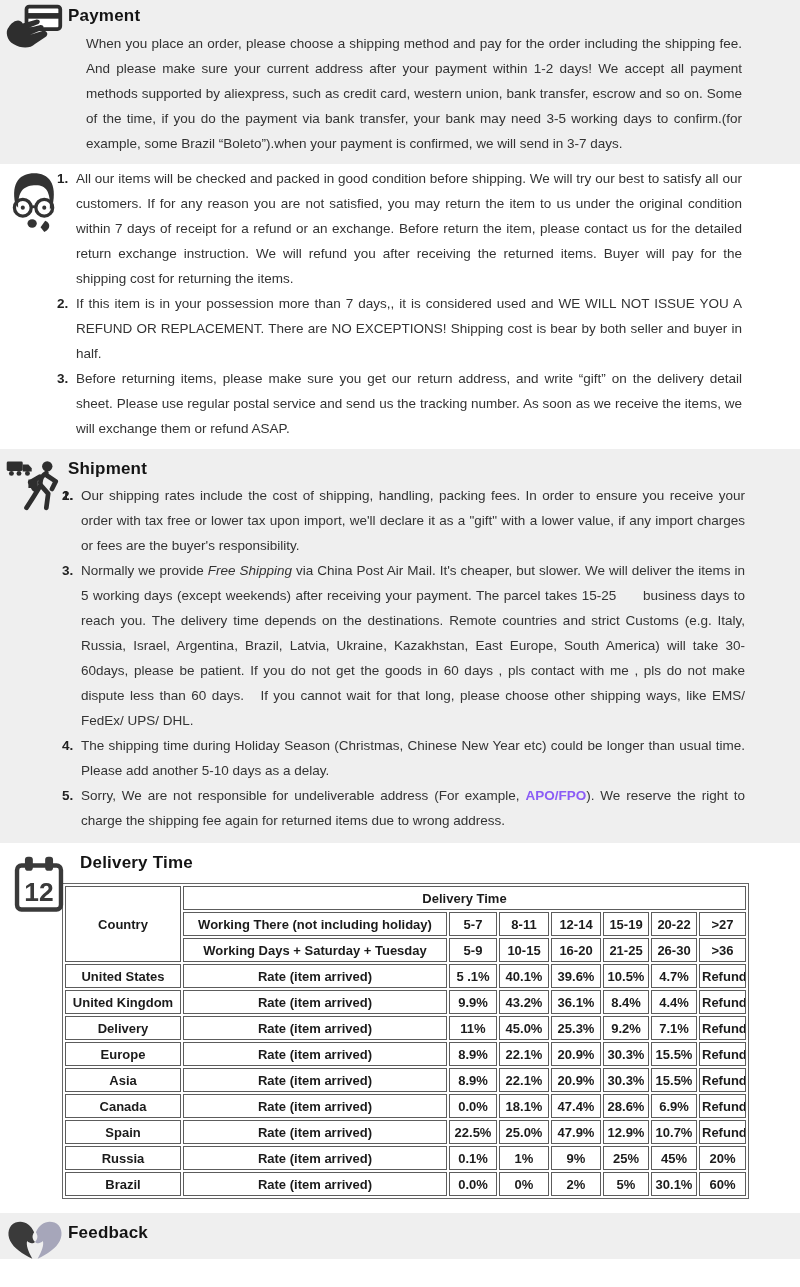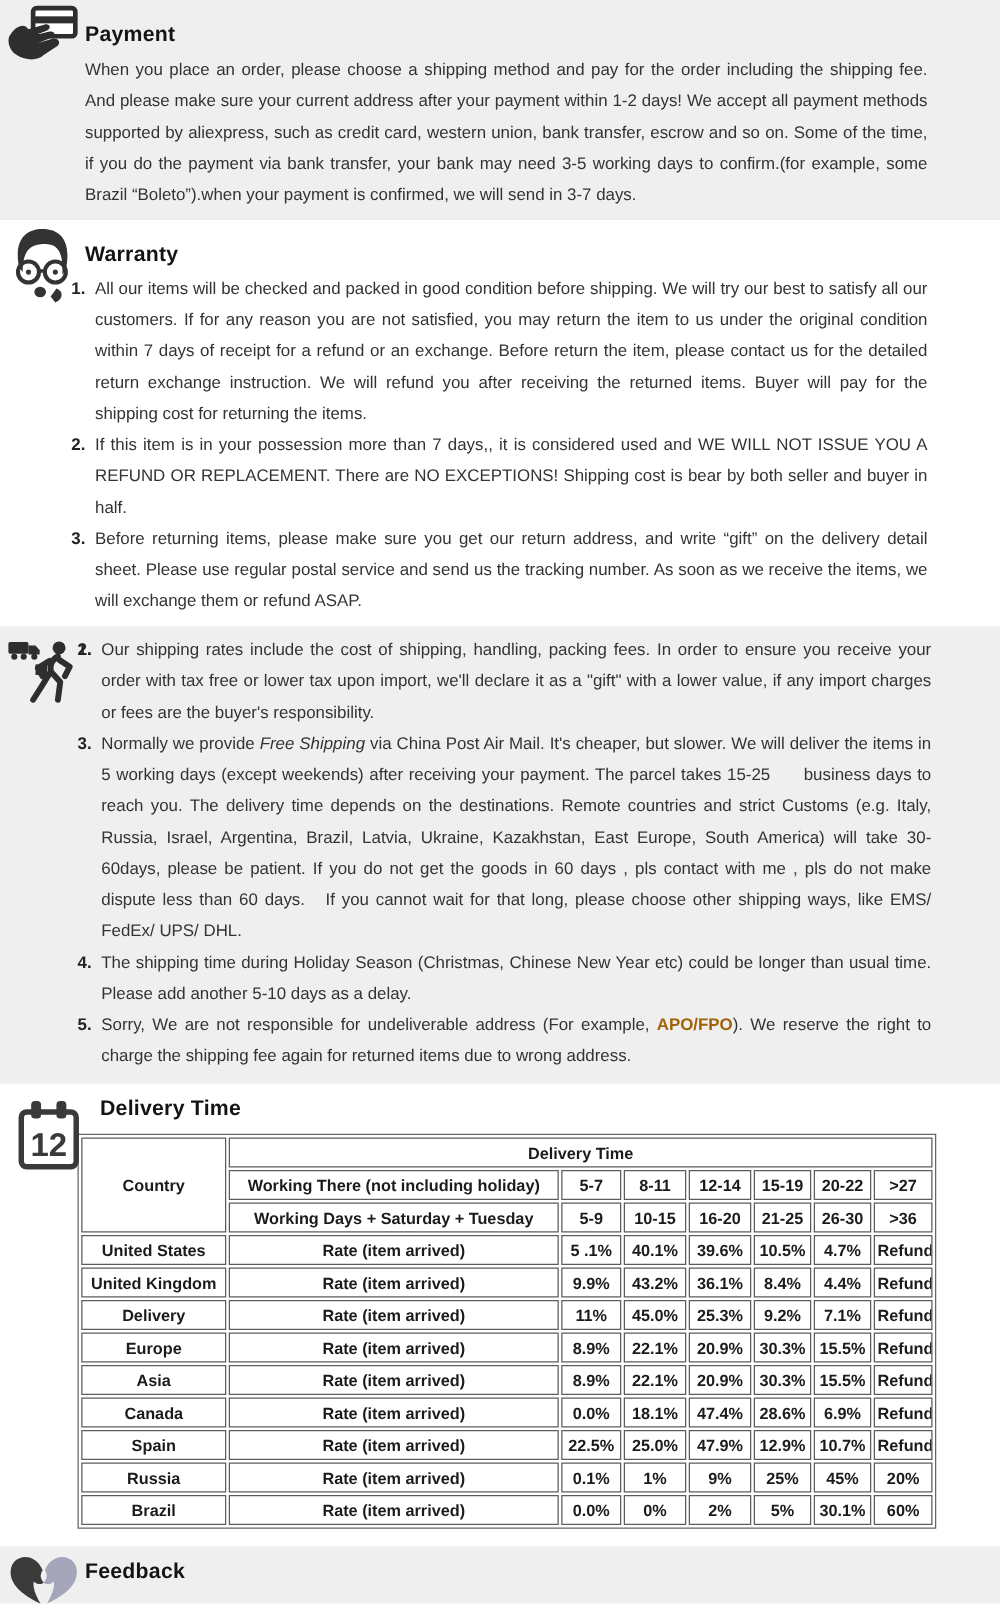--- a/index.html
+++ b/index.html
@@ -17,39 +17,39 @@
   h2 {
     margin: 0;
     font-size: 17px;
     font-weight: bold;
     color: #141414;
     letter-spacing: 0.2px;
   }
   .h-pad { padding: 6px 0 2px 68px; }
   .h-pad-dt { padding: 10px 0 2px 80px; }
   p.body {
-    margin: 3px 58px 0 68px;
+    margin: 3px 58px 0 86px;
     text-align: justify;
     line-height: 25px;
   }
   .items { margin-top: 2px; }
   .item {
     position: relative;
     margin: 0 58px 0 76px;
     text-align: justify;
     line-height: 25px;
   }
   .s-col .item { margin-left: 81px; margin-right: 55px; }
   .item .num {
     position: absolute;
     left: -19px;
     font-weight: bold;
     color: #222222;
   }
-  .red { color: #a16207; font-weight: bold; }
+  .red { color: #8b5cf6; font-weight: bold; }
   i.fs { font-style: italic; }
   
   table.dt {
     border-collapse: separate;
     border-spacing: 2px;
     table-layout: fixed;
     width: 685px;
     margin: 8px 0 0 62px;
     border: 1px solid #666666;
     background: #ffffff;
@@ -63,21 +63,21 @@
     color: #1b1b1b;
     height: 24px;
     padding: 1px 2px;
     overflow: hidden;
     white-space: nowrap;
   }
   td.dt-h { height: 20px; }
   .pad-b8 { padding-bottom: 8px; }
   .pad-b10 { padding-bottom: 10px; }
   .pad-b14 { padding-bottom: 14px; }
-  .pad-t2 { padding-top: 12px; }
+  .pad-t2 { padding-top: 0; }
   .pad-t4 { padding-top: 4px; }
 </style>
 </head>
 <body>
 
 <div class="section gray pad-t2 pad-b8">
   <svg class="icon" style="left:4px; top:2px;" width="60" height="54" viewBox="0 0 64 56">
     <rect x="24" y="4" width="36" height="24" rx="3" fill="#ffffff" stroke="#2e2e2e" stroke-width="4"></rect>
     <rect x="24" y="11" width="36" height="6" fill="#2e2e2e"></rect>
     <path d="M5 26 C1 30 3 40 10 44 C18 49 28 49 33 44 L45 36 C48 33 45 29 41 30 L28 34 L40 29 C44 27 42 23 38 24 L26 27 L36 23 C40 21 38 17 34 18 L20 22 C16 16 9 20 5 26 Z" fill="#2e2e2e"></path>
@@ -90,21 +90,20 @@
   <svg class="icon" style="left:6px; top:4px;" width="56" height="66" viewBox="0 0 60 70">
     <path d="M10 36 C5 12 16 3 30 3 C46 3 55 14 50 38 L47 42 C48 21 42 15 30 16 C18 17 13 23 13 40 Z" fill="#333333"></path>
     <circle cx="18" cy="40" r="9" fill="none" stroke="#333333" stroke-width="3.5"></circle>
     <circle cx="41" cy="40" r="9" fill="none" stroke="#333333" stroke-width="3.5"></circle>
     <line x1="27" y1="39" x2="32" y2="39" stroke="#333333" stroke-width="3"></line>
     <circle cx="18" cy="40" r="2.2" fill="#333333"></circle>
     <circle cx="41" cy="40" r="2.2" fill="#333333"></circle>
     <ellipse cx="28" cy="57" rx="5" ry="4.5" fill="#333333"></ellipse>
     <path d="M42 54 C48 56 48 63 41 66 L37 61 Z" fill="#333333"></path>
   </svg>
-  <h2 class="h-pad">Warranty</h2>
   <div class="items">
     <div class="item">
       <span class="num">1.</span><span>All our items will be checked and packed in good condition before shipping. We will try our best to satisfy all our customers. If for any reason you are not satisfied, you may return the item to us under the original condition within 7 days of receipt for a refund or an exchange. Before return the item, please contact us for the detailed return exchange instruction. We will refund you after receiving the returned items. Buyer will pay for the shipping cost for returning the items.</span>
     </div>
     <div class="item">
       <span class="num">2.</span><span>If this item is in your possession more than 7 days,, it is considered used and WE WILL NOT ISSUE YOU A REFUND OR REPLACEMENT. There are NO EXCEPTIONS! Shipping cost is bear by both seller and buyer in half.</span>
     </div>
     <div class="item">
       <span class="num">3.</span><span>Before returning items, please make sure you get our return address, and write “gift” on the delivery detail sheet. Please use regular postal service and send us the tracking number. As soon as we receive the items, we will exchange them or refund ASAP.</span>
     </div>
@@ -115,20 +114,21 @@
   <svg class="icon" style="left:4px; top:6px;" width="62" height="66" viewBox="0 0 64 70">
     <rect x="2" y="7" width="17" height="10" rx="1.5" fill="#2e2e2e"></rect>
     <path d="M19 10 h6 l3.5 4 v3.5 h-9.5 z" fill="#2e2e2e"></path>
     <circle cx="7" cy="19.5" r="2.6" fill="#2e2e2e"></circle>
     <circle cx="15" cy="19.5" r="2.6" fill="#2e2e2e"></circle>
     <circle cx="24" cy="19.5" r="2.6" fill="#2e2e2e"></circle>
     <circle cx="45" cy="12" r="5.5" fill="#2e2e2e"></circle>
     <path d="M44 19 C39 22 37 27 38 32 L30 45 L23 56 M38 32 L46 41 L44 56 M37 23 L27 29 L31 36 M45 22 L54 28 L50 36" stroke="#2e2e2e" stroke-width="5" fill="none" stroke-linecap="round" stroke-linejoin="round"></path>
     <rect x="25" y="26" width="10" height="9" fill="#2e2e2e"></rect>
   </svg>
+  <h2 class="h-pad">Shipment</h2>
   <div class="items">
     <div class="item">
       <span class="num">1.</span>
     </div>
     <div class="item">
       <span class="num">2.</span><span>Our shipping rates include the cost of shipping, handling, packing fees. In order to ensure you receive your order with tax free or lower tax upon import, we'll declare it as a "gift" with a lower value, if any import charges or fees are the buyer's responsibility.</span>
     </div>
     <div class="item">
       <span class="num">3.</span><span>Normally we provide </span><i class="fs">Free Shipping</i><span> via China Post Air Mail. It's cheaper, but slower. We will deliver the items in 5 working days (except weekends) after receiving your payment. The parcel takes 15-25&nbsp;&nbsp;&nbsp;&nbsp;&nbsp; business days to reach you. The delivery time depends on the destinations. Remote countries and strict Customs (e.g. Italy, Russia, Israel, Argentina, Brazil, Latvia, Ukraine, Kazakhstan, East Europe, South America) will take 30-60days, please be patient. If you do not get the goods in 60 days , pls contact with me , pls do not make dispute less than 60 days.&nbsp;&nbsp; If you cannot wait for that long, please choose other shipping ways, like EMS/ FedEx/ UPS/ DHL.</span>
     </div>

